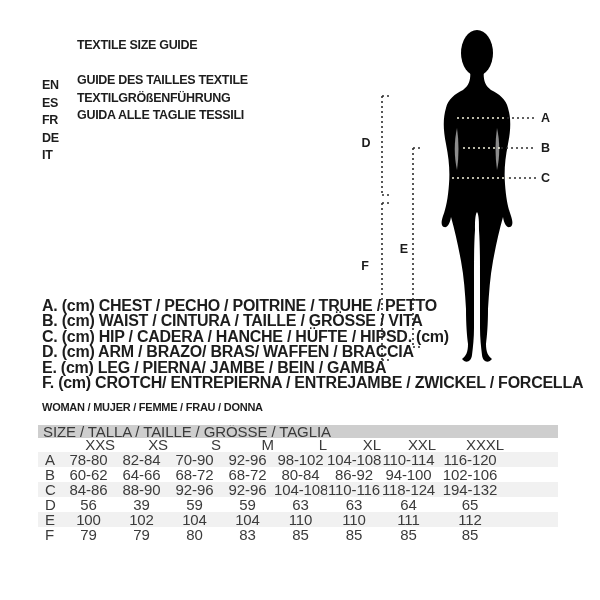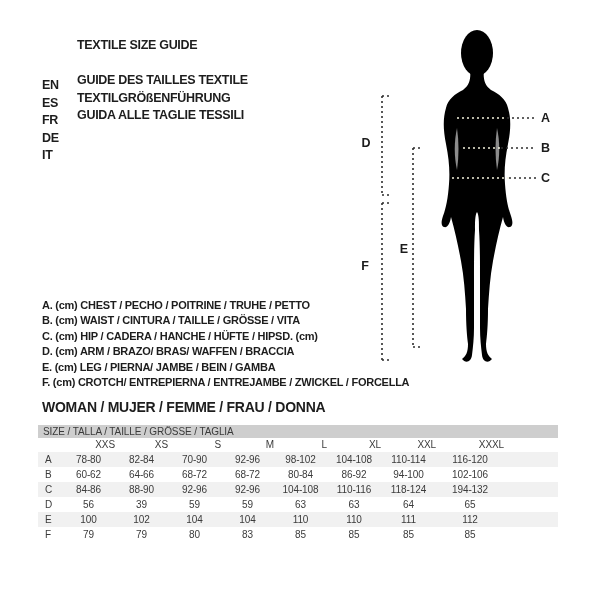--- a/index.html
+++ b/index.html
@@ -12,28 +12,28 @@
   .langs { position:absolute; left:42px; top:37px; color:#1d1d1d; }
   .lang-row { display:flex; height:17.5px; line-height:17.5px;
               font-size:12.5px; font-weight:700; letter-spacing:-0.3px; }
   .lang-code { width:35px;margin-top:40px; }
   
   .figure-svg { position:absolute; left:330px; top:20px; }
   .fig-label { font-family:"Liberation Sans",sans-serif; font-size:12.5px;
                font-weight:600; fill:#1c1c1c; }
   
   .legend { position:absolute; left:42px; top:298px; color:#1d1d1d; }
-  .legend-row { height:15.4px; line-height:15.4px; font-size:11px;
+  .legend-row { height:15.4px; line-height:15.4px; font-size:16px;
                 font-weight:700; letter-spacing:-0.25px; white-space:nowrap; }
   .gender { position:absolute; left:42px; top:400px; height:14px; line-height:14px;
-            font-size:14px; font-weight:700; letter-spacing:-0.25px; color:#1d1d1d; }
+            font-size:11px; font-weight:700; letter-spacing:-0.25px; color:#1d1d1d; }
   
   .table-wrap { position:absolute; left:38px; top:425px; width:520px; }
   table { border-collapse:collapse; table-layout:fixed; width:520px;
-          font-size:10px; color:#3b3b3b; }
+          font-size:15px; color:#3b3b3b; }
   td { padding:0; margin:0; text-align:center; height:15px; line-height:15px;
        white-space:nowrap; overflow:hidden; font-weight:400; letter-spacing:-0.1px; }
   tr.title-row td { background:#cecece; text-align:left; padding-left:5px;
                     height:13px; line-height:13px; color:#3a3a3a; }
   tr.cols-row td { height:14px; line-height:14px;text-align:right; }
   tr.alt td { background:#f1f1f1; }
   td.rowlabel { text-align:left; padding-left:7px; }
 </style>
 </head>
 <body>

